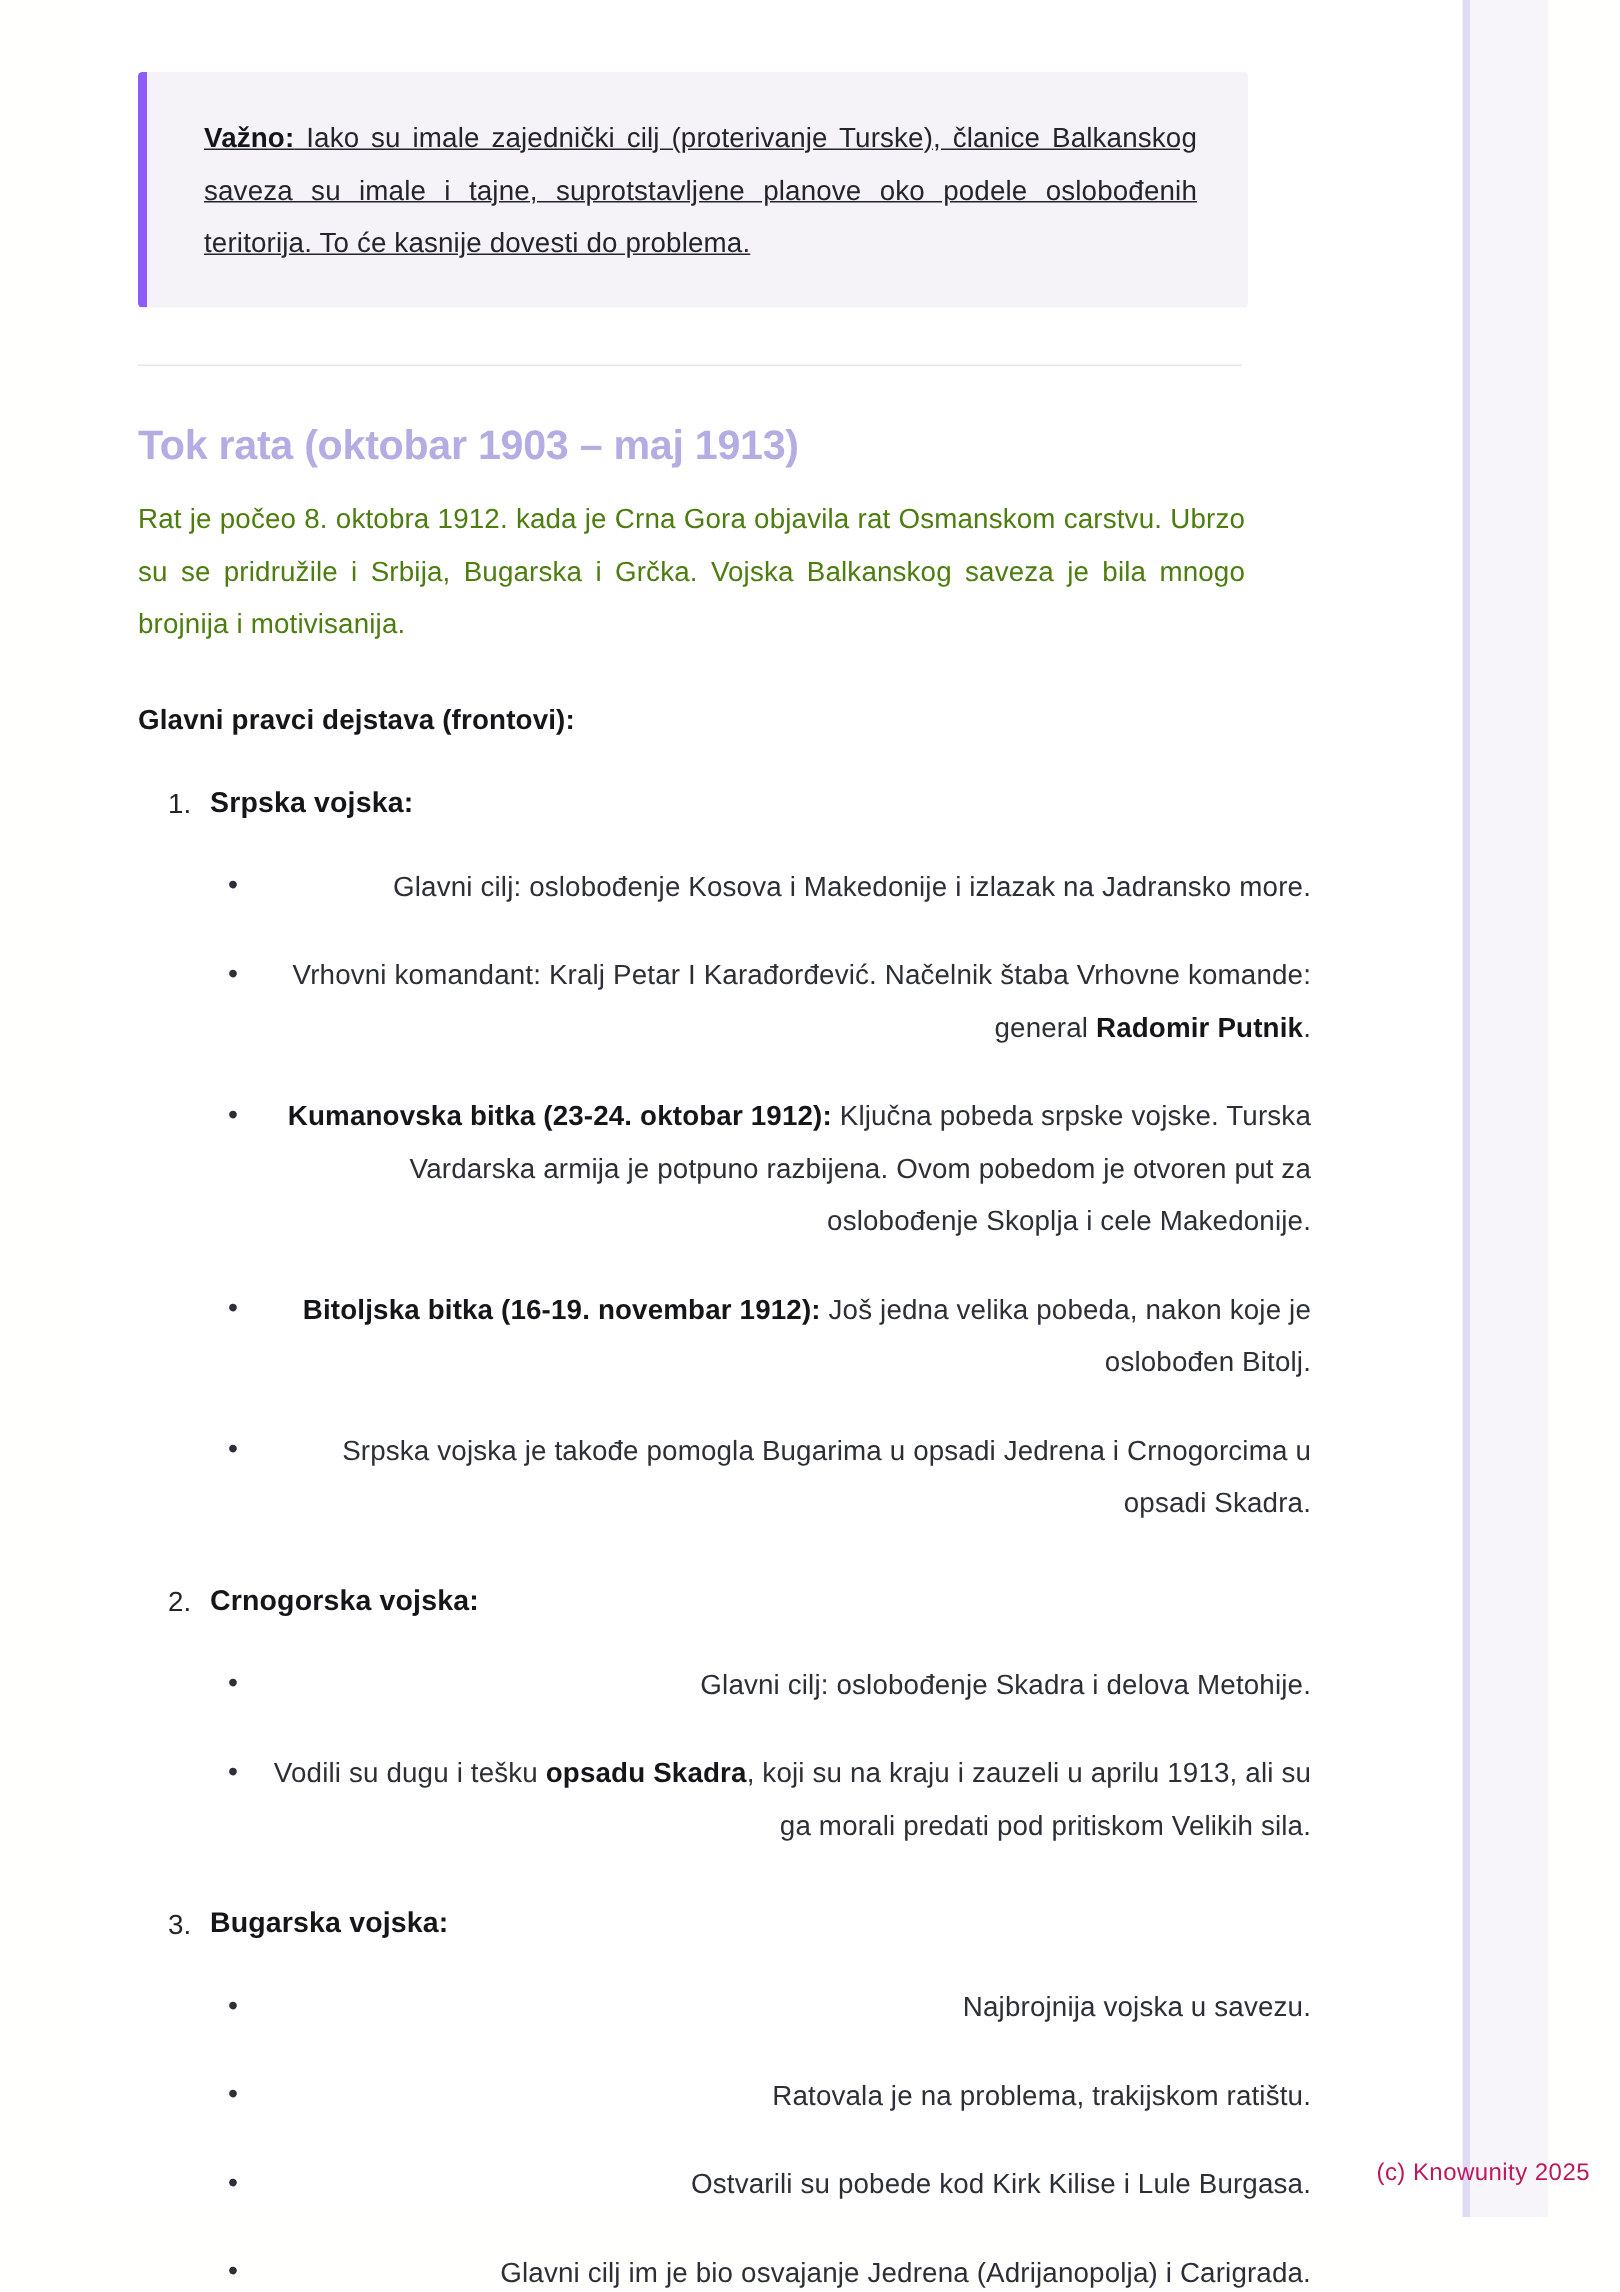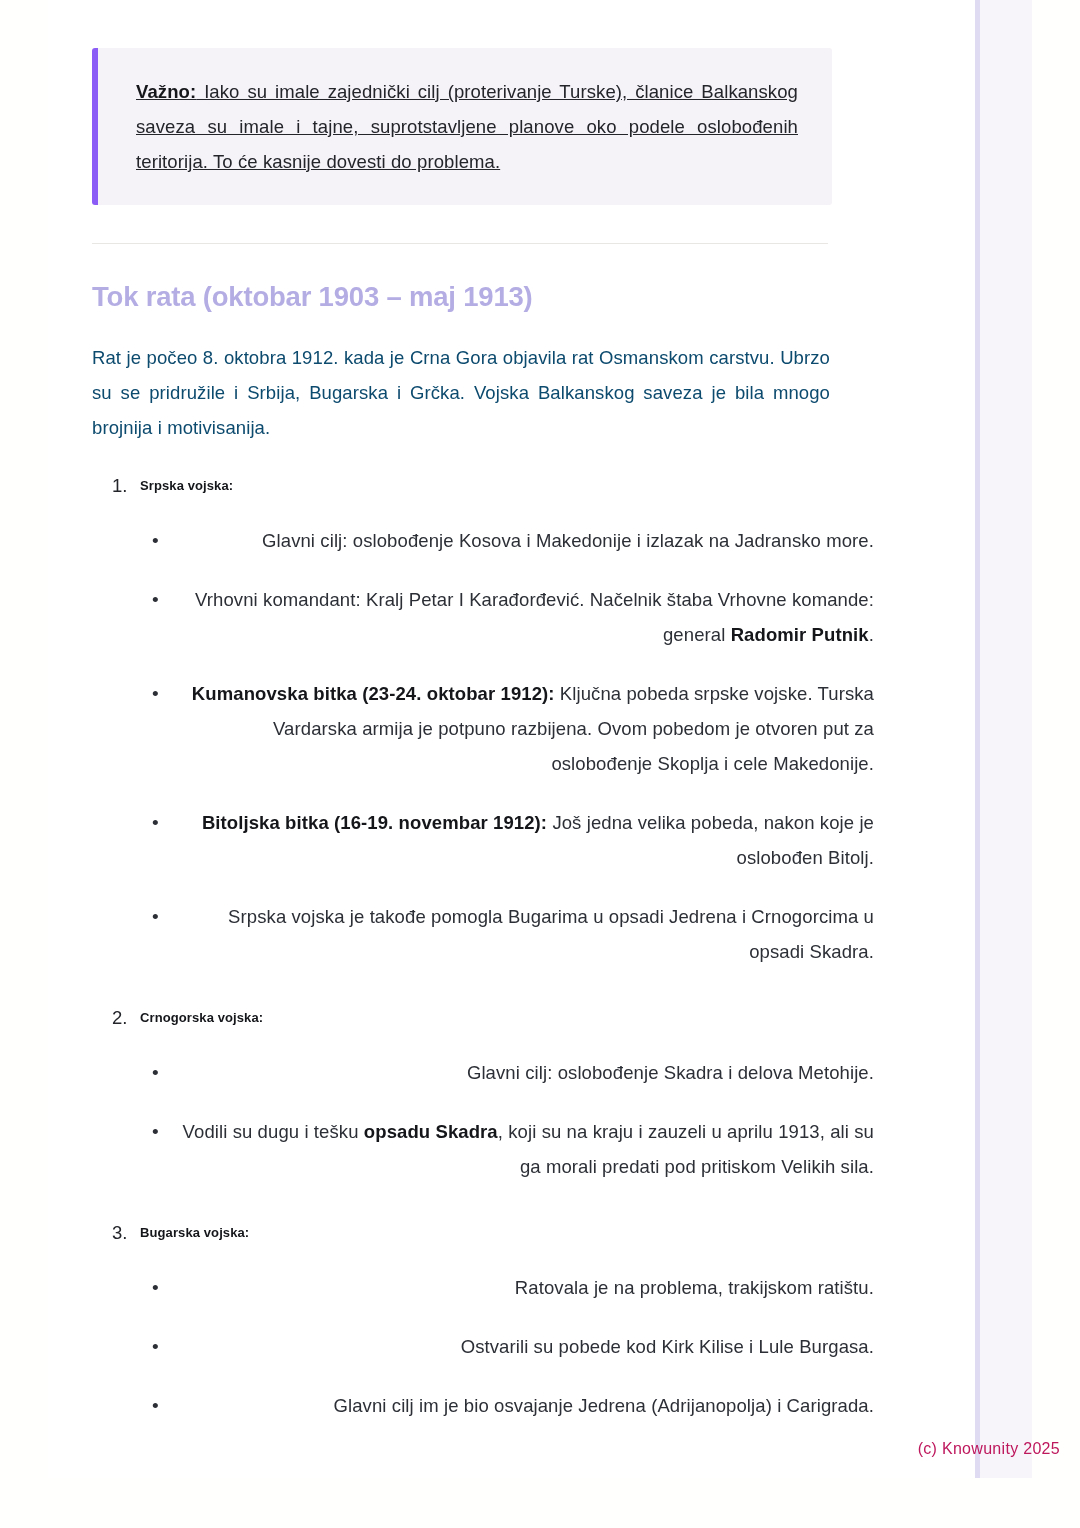--- a/index.html
+++ b/index.html
@@ -92,25 +92,25 @@
     margin: 36px 0 0 4px;
     font-size: 27.5px;
     line-height: 34px;
     font-weight: 700;
     color: #b3ade4;
     letter-spacing: -0.2px;
   }
 
   
   p.body-par {
-    margin: 26px 4px 0 4px;
+    margin: 14px 4px 0 4px;
     width: 738px;
     font-size: 18.5px;
     line-height: 35px;
-    color: #0c4a6e;
+    color: #4d7c0f;
     text-align: justify;
     letter-spacing: 0.1px;
   }
 
   
   p.lead-line {
     margin: 32px 4px 0 4px;
     font-size: 18.5px;
     line-height: 30px;
     font-weight: 700;
@@ -134,21 +134,21 @@
     content: counter(army) ".";
     position: absolute;
     left: -28px;
     top: 0;
     font-size: 18.5px;
     line-height: 30px;
     font-weight: 400;
     color: #23252b;
   }
   .army-title {
-    font-size: 13px;
+    font-size: 19px;
     line-height: 30px;
     font-weight: 700;
     color: #14161a;
     letter-spacing: 0.1px;
     display: block;
   }
 
   
   ul.sub-list {
     margin: 22px 0 34px 0;
@@ -202,20 +202,21 @@
       <div class="accent"></div>
       <p><span class="lead">Važno:</span><span> Iako su imale zajednički cilj (proterivanje Turske), članice Balkanskog saveza su imale i tajne, suprotstavljene planove oko podele oslobođenih teritorija. To će kasnije dovesti do problema.</span></p>
     </div>
 
     <div class="divider"></div>
 
     <h2 class="section-heading">Tok rata (oktobar 1903 – maj 1913)</h2>
 
     <p class="body-par">Rat je počeo 8. oktobra 1912. kada je Crna Gora objavila rat Osmanskom carstvu. Ubrzo su se pridružile i Srbija, Bugarska i Grčka. Vojska Balkanskog saveza je bila mnogo brojnija i motivisanija.</p>
 
+    <p class="lead-line">Glavni pravci dejstava (frontovi):</p>
 
     <ol class="army-list" id="army-list">
         <li class="army-item">
           <span class="army-title">Srpska vojska:</span>
           <ul class="sub-list">
             <li class="sub-item"><span>Glavni cilj: oslobođenje Kosova i Makedonije i izlazak na Jadransko more.</span></li>
             <li class="sub-item"><span>Vrhovni komandant: Kralj Petar I Karađorđević. Načelnik štaba Vrhovne komande: general </span><span class="b">Radomir Putnik</span><span>.</span></li>
             <li class="sub-item"><span class="b">Kumanovska bitka (23-24. oktobar 1912):</span><span> Ključna pobeda srpske vojske. Turska Vardarska armija je potpuno razbijena. Ovom pobedom je otvoren put za oslobođenje Skoplja i cele Makedonije.</span></li>
             <li class="sub-item"><span class="b">Bitoljska bitka (16-19. novembar 1912):</span><span> Još jedna velika pobeda, nakon koje je oslobođen Bitolj.</span></li>
             <li class="sub-item"><span>Srpska vojska je takođe pomogla Bugarima u opsadi Jedrena i Crnogorcima u opsadi Skadra.</span></li>
@@ -224,20 +225,21 @@
         <li class="army-item">
           <span class="army-title">Crnogorska vojska:</span>
           <ul class="sub-list">
             <li class="sub-item"><span>Glavni cilj: oslobođenje Skadra i delova Metohije.</span></li>
             <li class="sub-item"><span>Vodili su dugu i tešku </span><span class="b">opsadu Skadra</span><span>, koji su na kraju i zauzeli u aprilu 1913, ali su ga morali predati pod pritiskom Velikih sila.</span></li>
           </ul>
         </li>
         <li class="army-item">
           <span class="army-title">Bugarska vojska:</span>
           <ul class="sub-list">
+            <li class="sub-item"><span>Najbrojnija vojska u savezu.</span></li>
             <li class="sub-item"><span>Ratovala je na problema, trakijskom ratištu.</span></li>
             <li class="sub-item"><span>Ostvarili su pobede kod Kirk Kilise i Lule Burgasa.</span></li>
             <li class="sub-item"><span>Glavni cilj im je bio osvajanje Jedrena (Adrijanopolja) i Carigrada.</span></li>
           </ul>
         </li>
       </ol>
 
   </div>
 </div>
 

